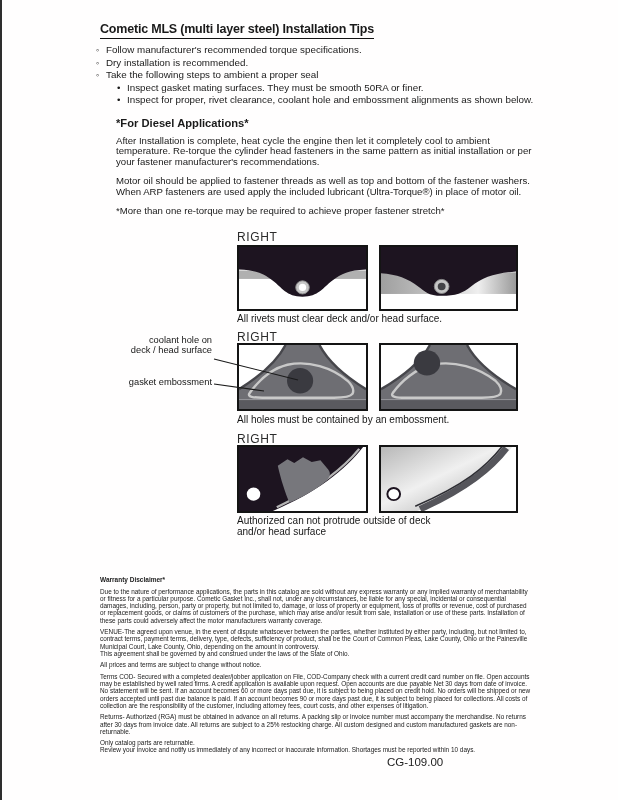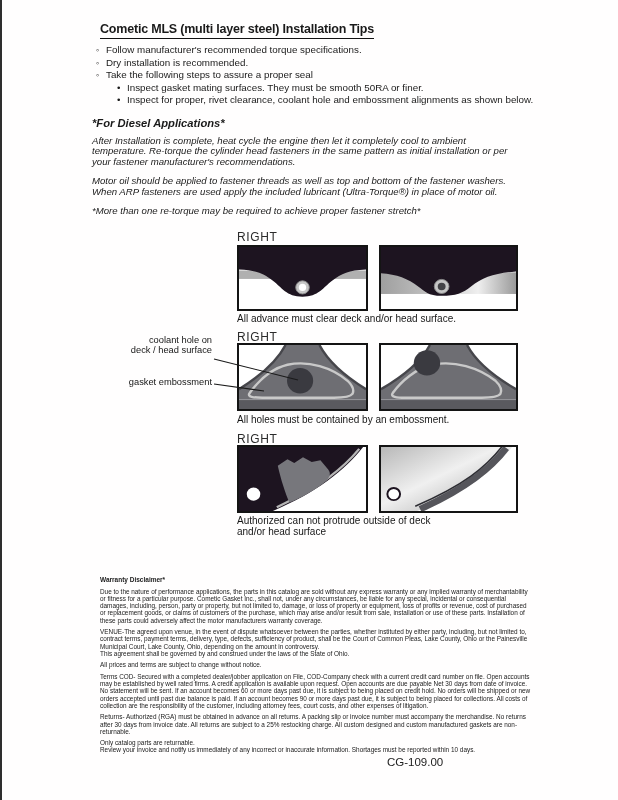--- a/index.html
+++ b/index.html
@@ -14,21 +14,21 @@
     position:absolute; left:100px; top:22px; font-size:12.5px; font-weight:bold;
     letter-spacing:-0.2px; border-bottom:1.6px solid #111; padding-bottom:2px; display:inline-block;
   }
 
   .intro { position:absolute; left:96px; top:44px; width:440px; font-size:9.8px; }
   .intro .row { display:flex; line-height:12.6px; }
   .intro .row.sub { padding-left:21px; }
   .marker { width:10px; flex:0 0 10px; text-align:left; }
   .marker.open { font-size:9px; }
 
-  .diesel { position:absolute; left:92px; top:117px; width:430px;font-style:italic; }
+  .diesel { position:absolute; left:116px; top:117px; width:430px; }
   .diesel h2 { font-size:11.2px; font-weight:bold; margin-bottom:7px; }
   .diesel p { font-size:9.6px; line-height:10.4px; margin-bottom:9px; }
 
   .dlabel {
     position:absolute; font-size:12px; letter-spacing:0.6px; color:#2b2b2b;
     width:131px;
   }
   .dlabel.r2 { width:139px;margin-top:27px; }
   .dbox {
     position:absolute; border:2px solid #141414; background:#fff; overflow:hidden;
@@ -61,21 +61,21 @@
     <div class="row">
       <span class="marker open">◦</span>
       <span>Follow manufacturer's recommended torque specifications.</span>
     </div>
     <div class="row">
       <span class="marker open">◦</span>
       <span>Dry installation is recommended.</span>
     </div>
     <div class="row">
       <span class="marker open">◦</span>
-      <span>Take the following steps to assure a proper seal</span>
+      <span>Take the following steps to ambient a proper seal</span>
     </div>
     <div class="row sub">
       <span class="marker">•</span>
       <span>Inspect gasket mating surfaces.  They must be smooth 50RA or finer.</span>
     </div>
     <div class="row sub">
       <span class="marker">•</span>
       <span>Inspect for proper, rivet clearance, coolant hole and embossment alignments as shown below.</span>
     </div>
   </div>
@@ -109,21 +109,21 @@
             <stop offset="1" stop-color="#9a9a9a"></stop>
         </linearGradient>
       </defs>
       <rect x="0" y="0" width="138" height="66" fill="#ffffff"></rect>
       <rect x="0" y="27" width="138" height="23" fill="url(#g1)"></rect>
       <path d="M0,0 H138 V26 C116,28 104,32 92,42 C84,49 76,52 62,52 C48,52 45,47 38,42 C28,34 16,29 0,28 Z" fill="#1d1420"></path>
       <circle cx="62" cy="42" r="7.5" fill="#c6c6c6" stroke="#8a8a8a" stroke-width="1"></circle>
       <circle cx="62" cy="42" r="4" fill="#434347"></circle>
     </svg>
   </div>
-  <div class="caption" style="left:237px; top:314px;">All advance must clear deck and/or head surface.</div>
+  <div class="caption" style="left:237px; top:314px;">All rivets must clear deck and/or head surface.</div>
 
   <div class="dlabel" style="left:237px; top:330px;">RIGHT</div>
   <div class="dlabel r2" style="left:379px; top:330px;">WRONG</div>
 
   <div class="annot" style="top:335px;">
     <div>coolant hole on</div>
     <div>deck / head surface</div>
   </div>
   <div class="annot" style="top:377px;">
     <div>gasket embossment</div>

